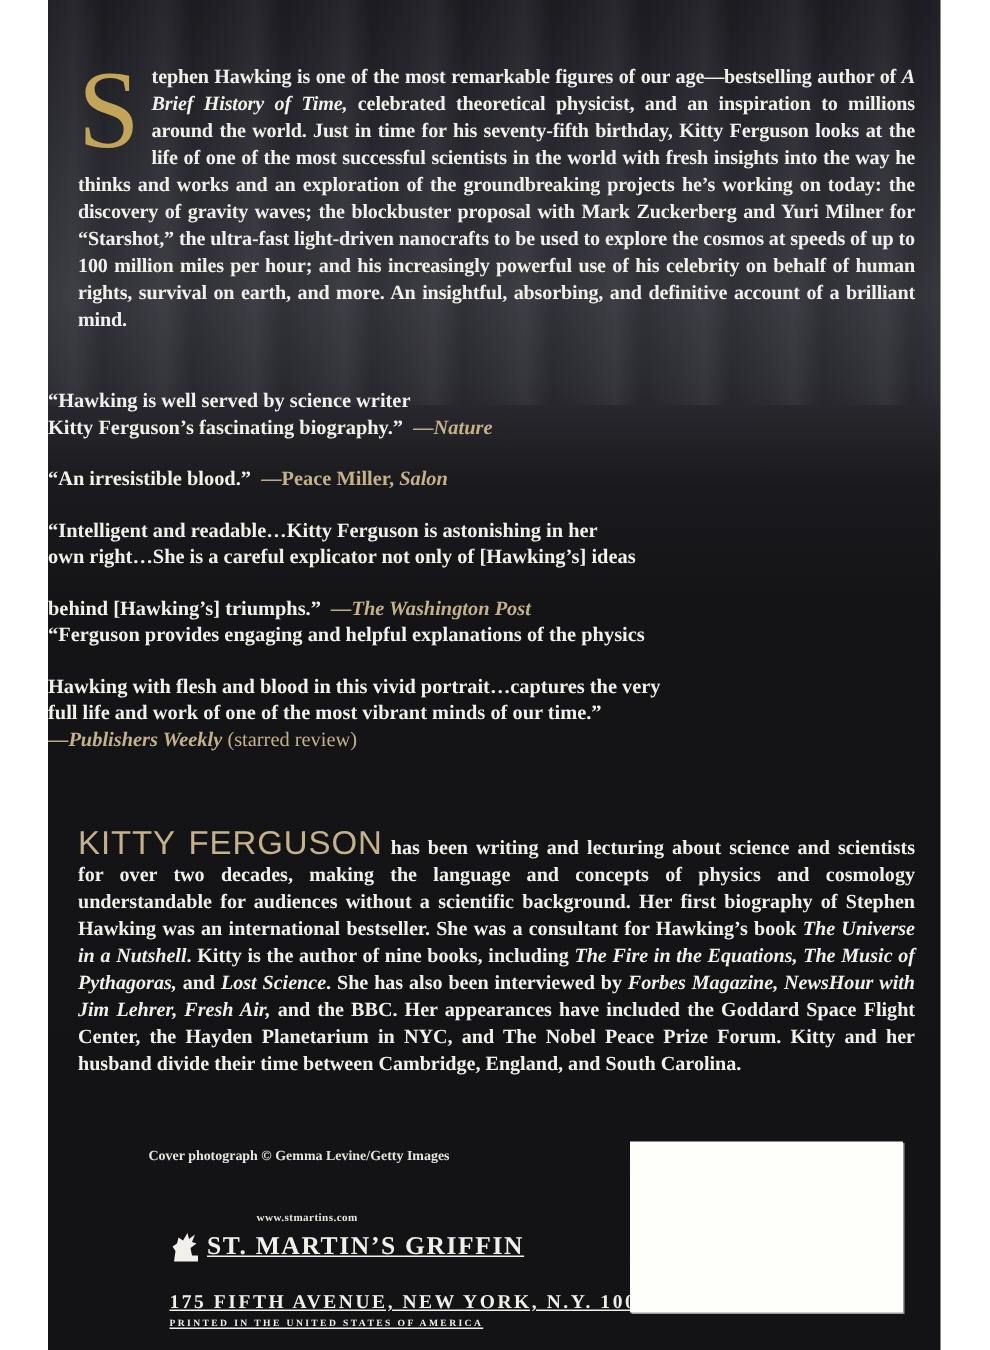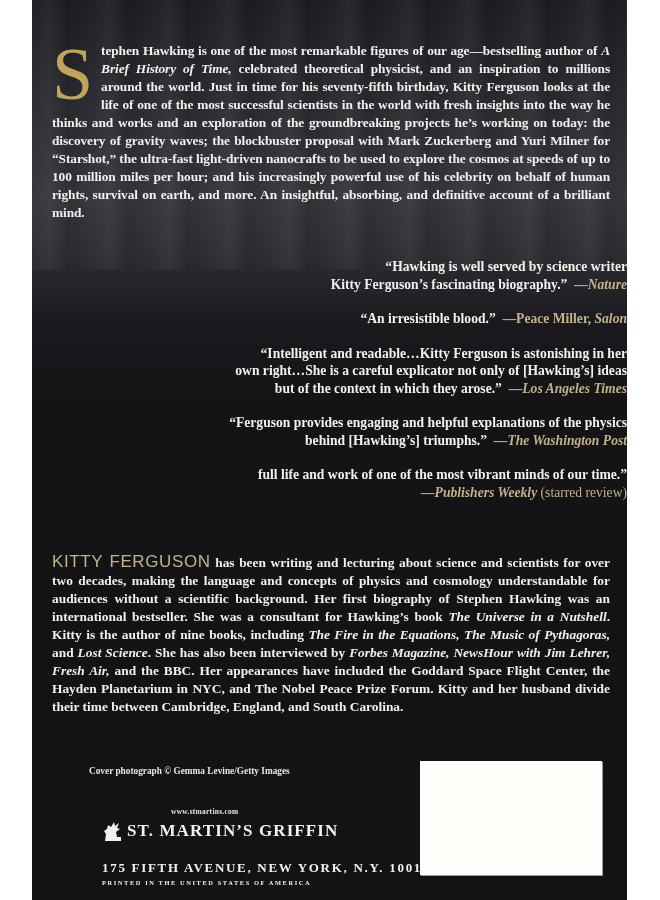--- a/index.html
+++ b/index.html
@@ -18,32 +18,32 @@
   .blurb {
     position:absolute; left:20px; top:42px; width:558px;
     color:#f2f0ea; font-size:13.4px; line-height:18px; text-align:justify; font-weight:bold;
     letter-spacing:-0.1px;
   }
   .dropcap {
     float:left; color:#c3a55a; font-size:74px; line-height:60px; font-weight:normal;
     margin:2px 8px 0 0; height:62px;
   }
   .blurb i { font-style:italic; }
-  .quotes { position:absolute; left:0; top:258px; width:595px; text-align:right; color:#f2f0ea; font-weight:bold; font-size:13.6px; line-height:17.5px; }
+  .quotes { position:absolute; left:0; top:258px; width:595px; text-align:left; color:#f2f0ea; font-weight:bold; font-size:13.6px; line-height:17.5px; }
   .quote { margin:0 0 17px 0; }
   .src { color:#c3b28a; font-style:italic; font-weight:bold; }
   .src-plain { color:#c3b28a; font-weight:bold; }
   .bio {
     position:absolute; left:20px; top:553px; width:558px;
     color:#f2f0ea; font-size:13.4px; line-height:18px; text-align:justify; font-weight:bold;
   }
-  .bio .name { color:#c3b28a; font-weight:normal; font-size:17px; letter-spacing:0.6px; font-family:"Liberation Sans","DejaVu Sans",sans-serif; }
-  .credit { position:absolute; left:57px; top:766px; color:#e8e6e0; font-size:9.3px; font-weight:bold; }
+  .bio .name { color:#c3b28a; font-weight:normal; font-size:22px; letter-spacing:0.6px; font-family:"Liberation Sans","DejaVu Sans",sans-serif; }
+  .credit { position:absolute; left:67px; top:766px; color:#e8e6e0; font-size:9.3px; font-weight:bold; }
   .url { position:absolute; left:139px; top:807px; color:#e8e6e0; font-size:7.4px; font-weight:bold; letter-spacing:0.3px; }
-  .publisher { position:absolute; left:70px; top:820px; color:#f2f0ea; }
+  .publisher { position:absolute; left:81px; top:820px; color:#f2f0ea;text-decoration:underline; }
   .pub-name { font-size:17px; font-weight:bold; letter-spacing:1.1px; display:flex; align-items:center; }
   .griffin { width:22px; height:22px; margin-right:3px; }
   .pub-addr { font-size:13px; font-weight:bold; letter-spacing:1.7px; margin-top:18px; }
   .pub-print { font-size:6.4px; font-weight:bold; letter-spacing:1.6px; margin-top:3px; }
   .barcode-box { position:absolute; left:388px; top:761px; width:182px; height:114px; background:#fefefa; box-shadow:1px 1px 0 #9a9a9a; }
 </style>
 </head>
 <body>
 
 <div class="cover">
@@ -56,27 +56,27 @@
     <div class="quote">
       <div>“Hawking is well served by science writer</div>
       <div><span>Kitty Ferguson’s fascinating biography.”</span>&nbsp; <span class="src">—Nature</span></div>
     </div>
     <div class="quote">
       <span>“An irresistible blood.”</span>&nbsp; <span class="src-plain">—Peace Miller, </span><span class="src">Salon</span>
     </div>
     <div class="quote">
       <div>“Intelligent and readable…Kitty Ferguson is astonishing in her</div>
       <div>own right…She is a careful explicator not only of [Hawking’s] ideas</div>
-      <div><span>but of the context in which they arose.”</span>&nbsp; <span class="src">—Los Angeles Times</span></div>
     </div>
     <div class="quote">
+      <div><span>behind [Hawking’s] triumphs.”</span>&nbsp; <span class="src">—The Washington Post</span></div>
       <div>“Ferguson provides engaging and helpful explanations of the physics</div>
-      <div><span>behind [Hawking’s] triumphs.”</span>&nbsp; <span class="src">—The Washington Post</span></div>
     </div>
     <div class="quote">
+      <div>Hawking with flesh and blood in this vivid portrait…captures the very</div>
       <div>full life and work of one of the most vibrant minds of our time.”</div>
       <div><span class="src">—Publishers Weekly</span><span class="src-plain" style="font-weight:normal"> (starred review)</span></div>
     </div>
   </div>
 
   <div class="bio">
     <span class="name">KITTY FERGUSON</span><span> has been writing and lecturing about science and scientists for over two decades, making the language and concepts of physics and cosmology understandable for audiences without a scientific background. Her first biography of Stephen Hawking was an international bestseller.  She was a consultant for Hawking’s book </span><i>The Universe in a Nutshell</i><span>. Kitty is the author of nine books, including </span><i>The Fire in the Equations, The Music of Pythagoras,</i><span> and </span><i>Lost Science</i><span>.  She has also been interviewed by </span><i>Forbes Magazine, NewsHour with Jim Lehrer, Fresh Air,</i><span> and the BBC.  Her appearances have included the Goddard Space Flight Center, the Hayden Planetarium in NYC, and The Nobel Peace Prize Forum.  Kitty and her husband divide their time between Cambridge, England, and South Carolina.</span>
   </div>
 
   <div class="credit">Cover photograph © Gemma Levine/Getty Images</div>

